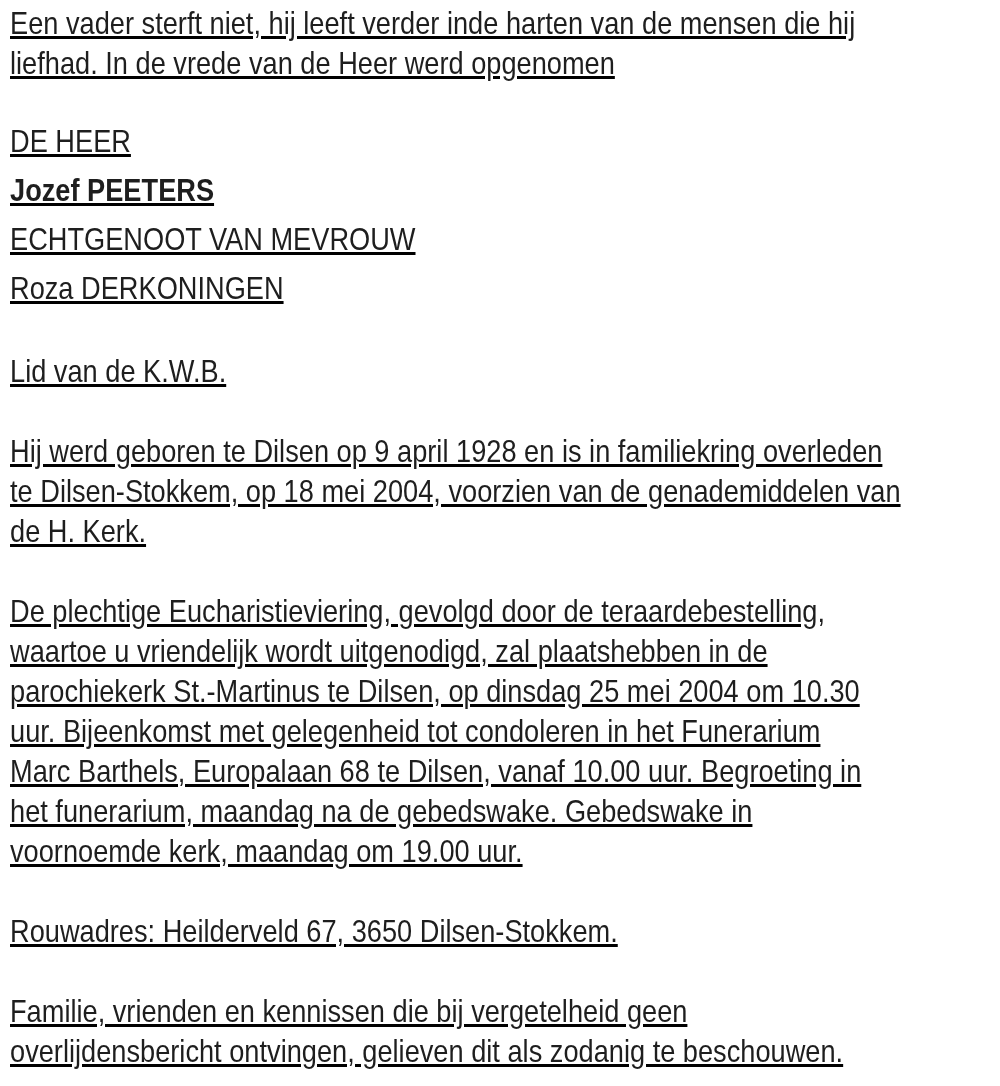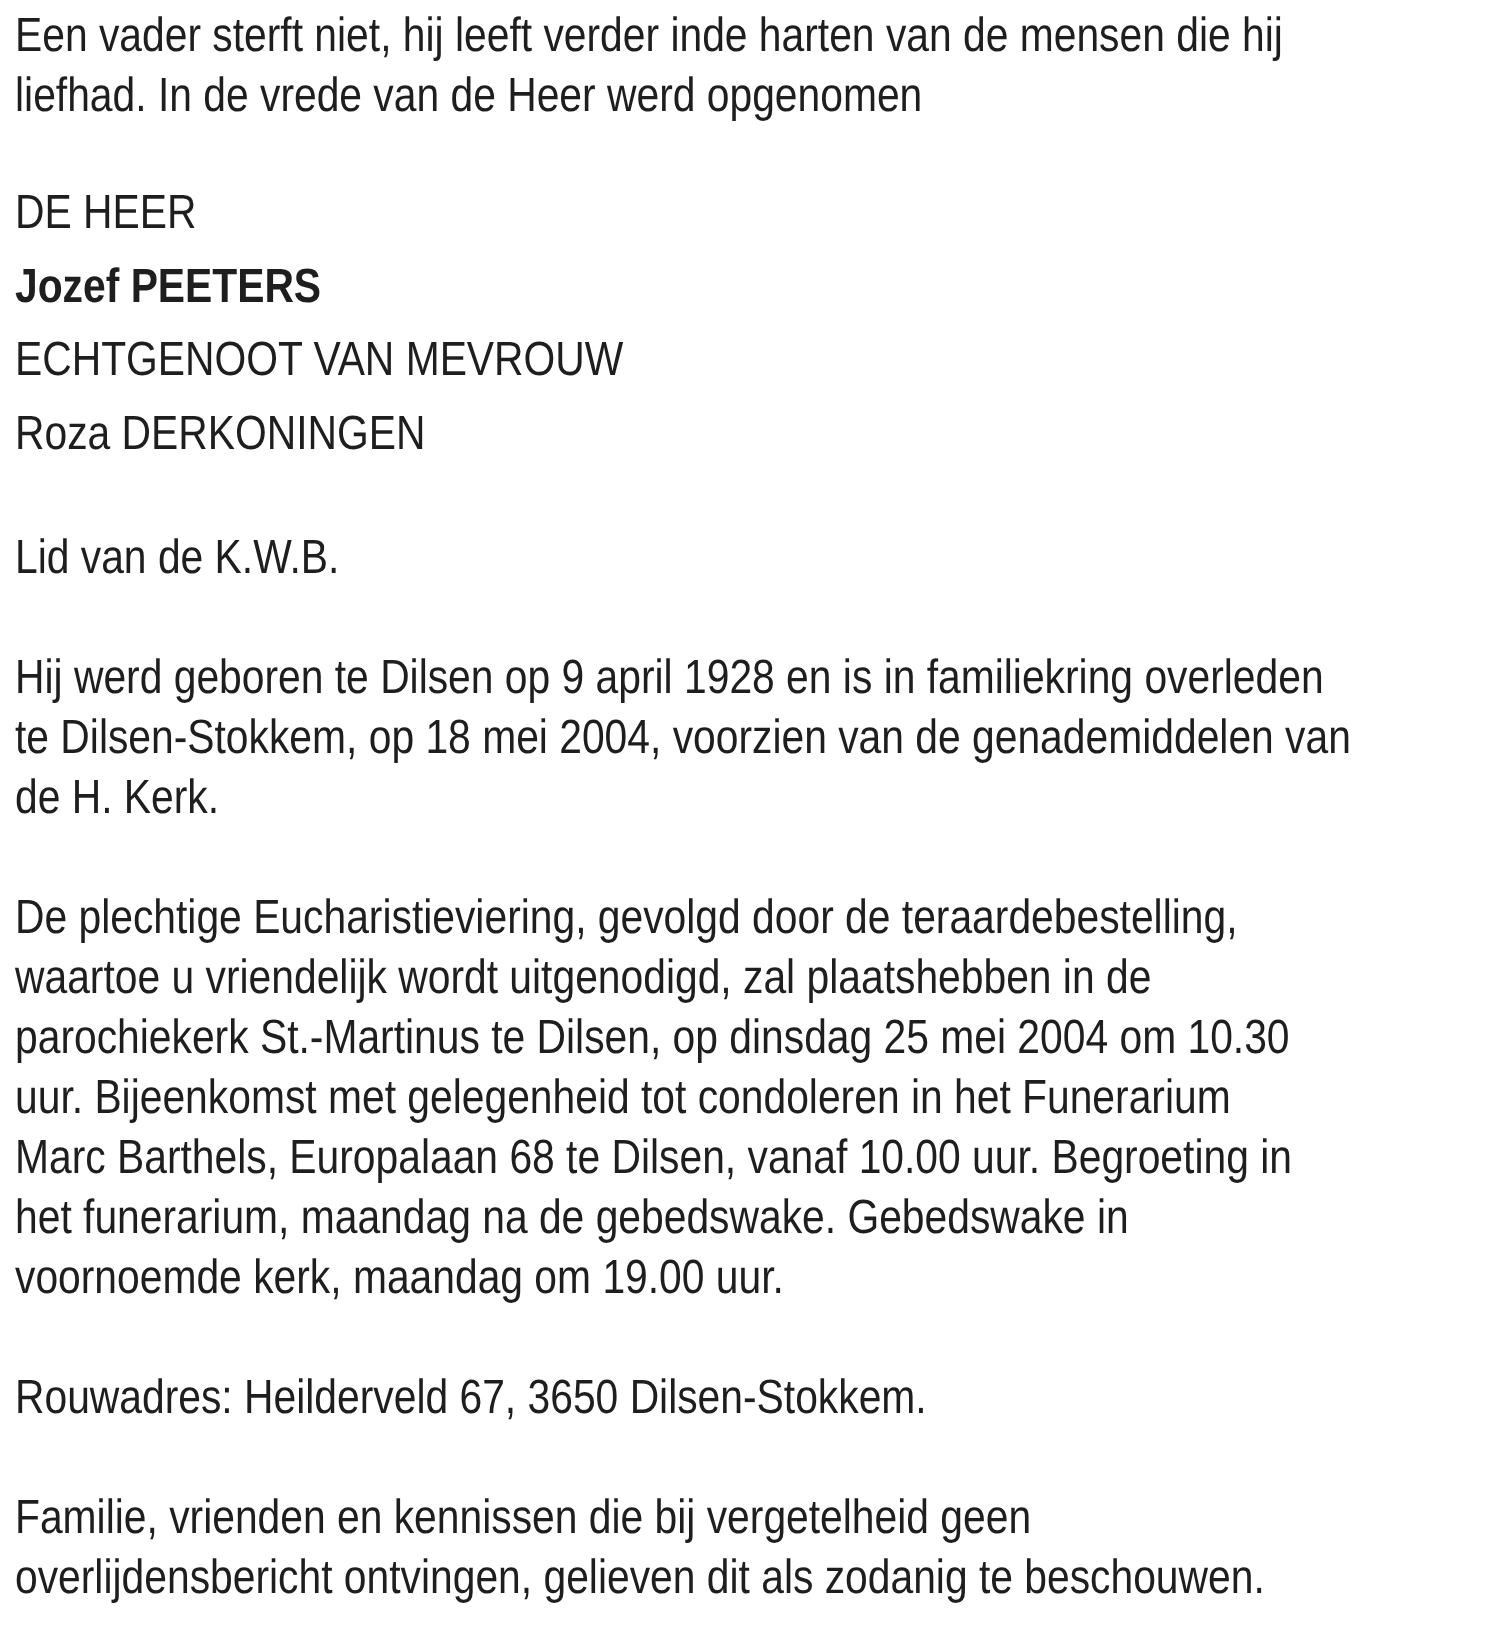--- a/index.html
+++ b/index.html
@@ -7,20 +7,21 @@
     padding: 0;
     background: #ffffff;
   }
   body {
     width: 1000px;
     height: 1086px;
     overflow: hidden;
   }
   .page {
     padding: 3px 0 0 10px;
+    text-decoration: underline;
   }
   .text-column {
     transform: scaleX(0.85);
     transform-origin: top left;
     width: 1165px;
     font-family: "Liberation Sans", "DejaVu Sans", sans-serif;
     font-size: 32px;
     line-height: 40px;
     font-weight: 400;
     color: #1e1e1e;

